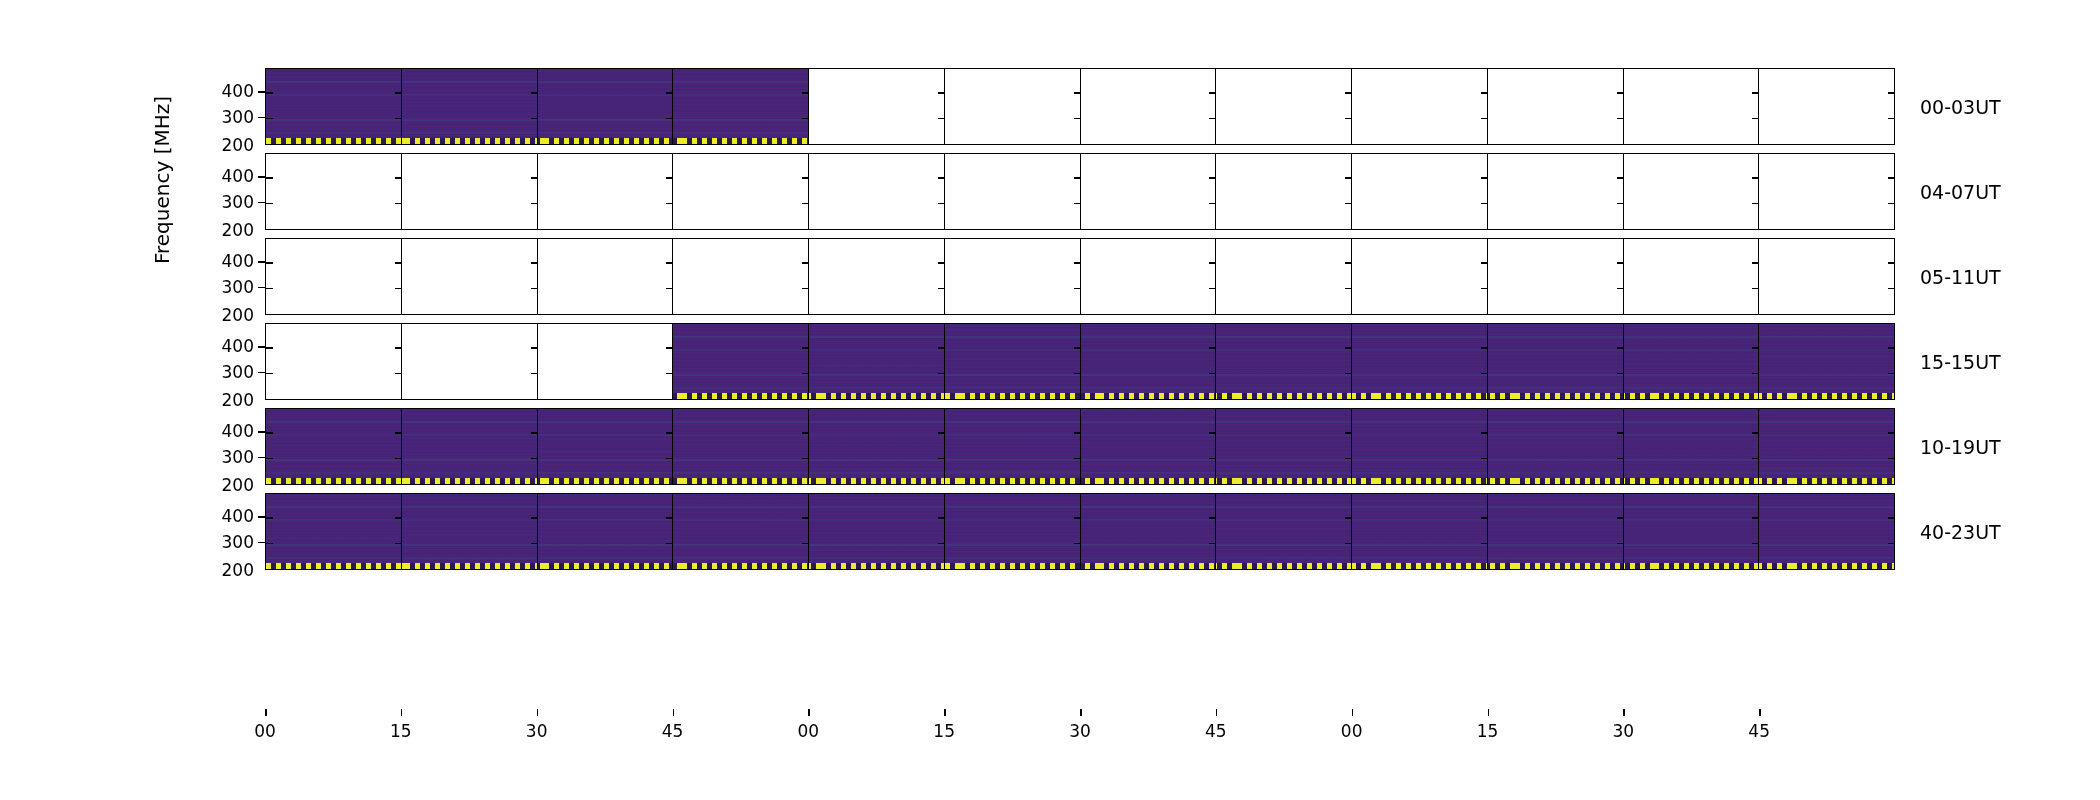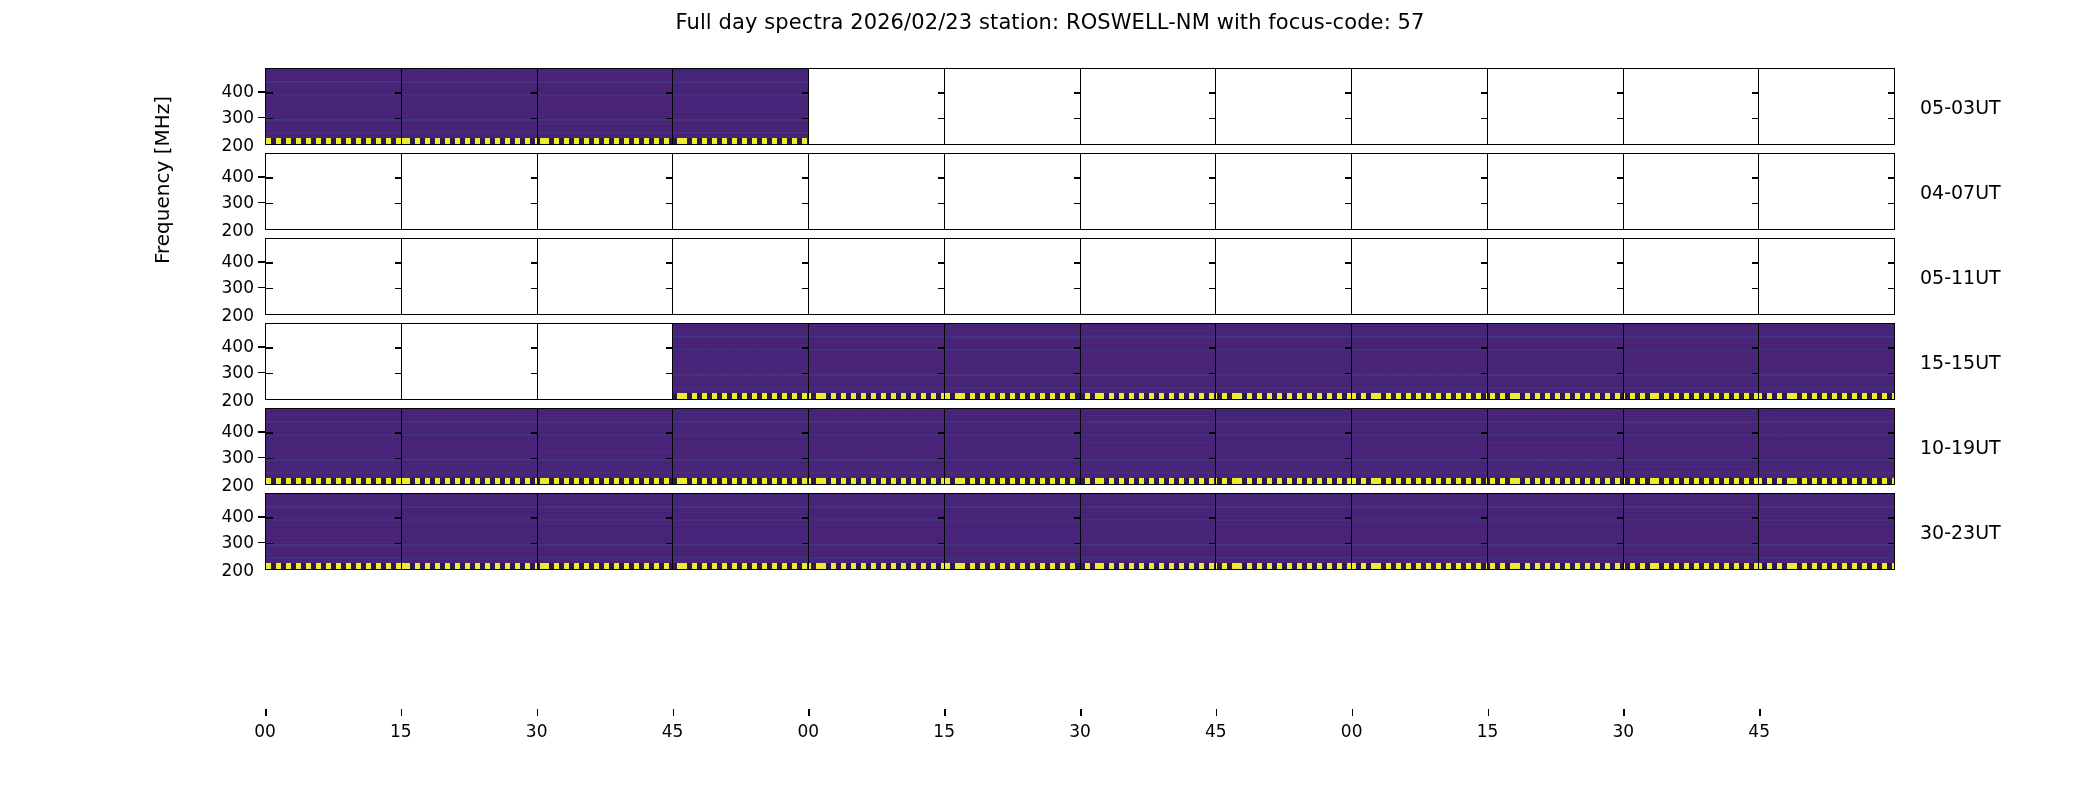--- a/index.html
+++ b/index.html
@@ -206,21 +206,20 @@
     width: 1.6px;
     height: 7px;
     background: #000000;
   }
 </style>
 </head>
 <body>
 
 <div id="figure">
 
-  <div id="fig-title">Full day spectra 2026/02/23 station: ROSWELL-NM with focus-code: 57</div>
 
   <div id="ylabel">Frequency [MHz]</div>
 
   <div id="plot-area"></div>
 
 <div class="row" style="top: 68px; height: 77px;">
       <div class="subpanels">
         <div class="subpanel">
           <div class="spec" style="background-position: 0px 0px, 0px 0px, 0px 0px, 0px 0px;"></div>
           <div class="marker-band" style="background-position: 0px 0px;"></div>
@@ -279,21 +278,21 @@
           <div class="tick-in" style="top: 23.1px;"></div>
           <div class="tick-in" style="top: 48.51px;"></div>
         </div>
       </div>
     </div>
     <div class="ytick" style="left: 196px; top: 83.1px;">400</div>
     <div class="ytick-mark" style="top: 91.1px;"></div>
     <div class="ytick" style="left: 196px; top: 108.51px;">300</div>
     <div class="ytick-mark" style="top: 116.51px;"></div>
     <div class="ytick" style="left: 196px; top: 137px;">200</div>
-    <div class="rowlabel" style="top: 97.5px;">05-03UT</div>
+    <div class="rowlabel" style="top: 97.5px;">00-03UT</div>
     <div class="row" style="top: 153px; height: 77px;">
       <div class="subpanels">
         <div class="subpanel">
           <div class="tick-in" style="top: 23.1px;"></div>
           <div class="tick-in" style="top: 48.51px;"></div>
           <div class="tick-in-left" style="top: 23.1px;"></div>
           <div class="tick-in-left" style="top: 48.51px;"></div>
         </div>
         <div class="subpanel">
           <div class="tick-in" style="top: 23.1px;"></div>
@@ -645,21 +644,21 @@
           <div class="tick-in" style="top: 23.1px;"></div>
           <div class="tick-in" style="top: 48.51px;"></div>
         </div>
       </div>
     </div>
     <div class="ytick" style="left: 196px; top: 508.1px;">400</div>
     <div class="ytick-mark" style="top: 516.1px;"></div>
     <div class="ytick" style="left: 196px; top: 533.51px;">300</div>
     <div class="ytick-mark" style="top: 541.51px;"></div>
     <div class="ytick" style="left: 196px; top: 562px;">200</div>
-    <div class="rowlabel" style="top: 522.5px;">30-23UT</div>
+    <div class="rowlabel" style="top: 522.5px;">40-23UT</div>
     <div class="xtick" style="left: 265px;">00</div>
     <div class="xtick-mark" style="left: 265px;"></div>
     <div class="xtick" style="left: 400.833px;">15</div>
     <div class="xtick-mark" style="left: 400.833px;"></div>
     <div class="xtick" style="left: 536.667px;">30</div>
     <div class="xtick-mark" style="left: 536.667px;"></div>
     <div class="xtick" style="left: 672.5px;">45</div>
     <div class="xtick-mark" style="left: 672.5px;"></div>
     <div class="xtick" style="left: 808.333px;">00</div>
     <div class="xtick-mark" style="left: 808.333px;"></div>

